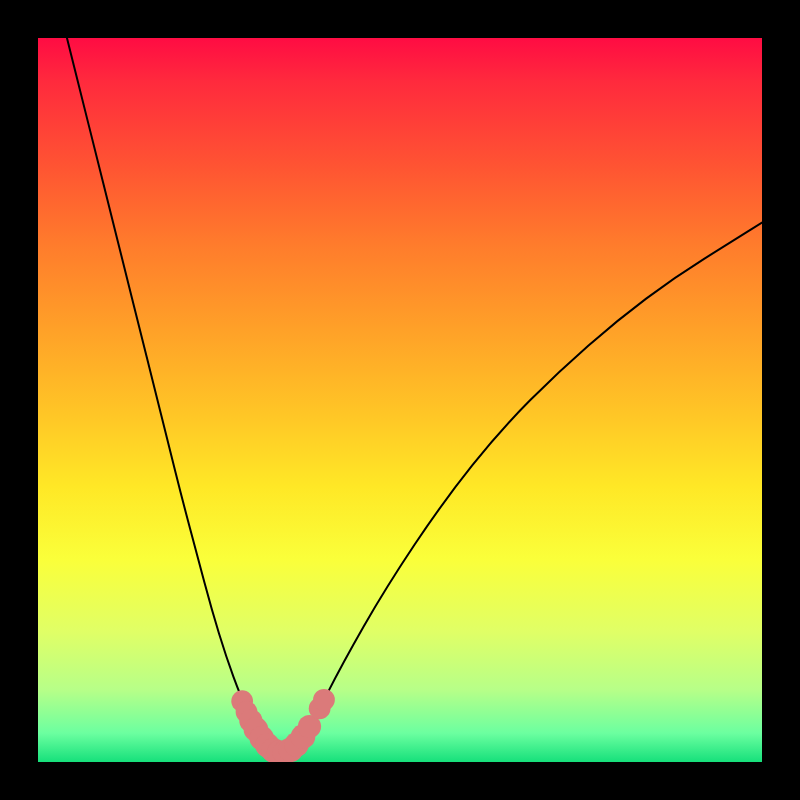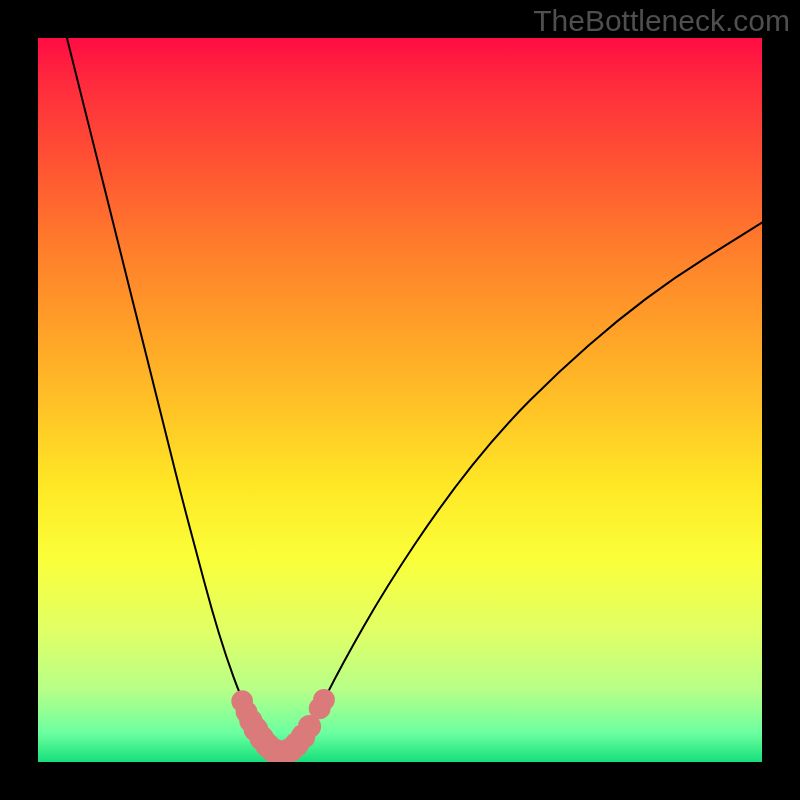--- a/index.html
+++ b/index.html
@@ -68,21 +68,20 @@
     width: 724px;
     height: 724px;
     pointer-events: none;
   }
 </style>
 </head>
 <body>
 
 <div class="frame">
 
-  <div class="watermark">TheBottleneck.com</div>
 
   <div class="plot-area">
     <div class="gradient"></div>
 
     <svg class="curve" viewBox="0 0 724 724" preserveAspectRatio="none">
       <path id="curve-path" stroke="#000" stroke-width="2" fill="none" stroke-linecap="round" stroke-linejoin="round" d="M 28.96 0 Q 28.96 0 36.2 28.95999999999998 Q 43.44 57.91999999999996 50.68 86.88 Q 57.92 115.84000000000003 65.16 144.8 Q 72.4 173.76 79.64 202.71999999999997 Q 86.88 231.67999999999995 94.12 260.64 Q 101.36000000000001 289.6 108.60000000000001 318.56 Q 115.84 347.52 123.08 376.48 Q 130.32 405.44 137.56 434.4 Q 144.8 463.36 152.04000000000002 490.51000000000005 Q 159.28 517.6600000000001 166.51999999999998 544.8100000000001 Q 173.76 571.96 181 595.49 Q 188.24 619.02 195.48000000000002 638.9300000000001 Q 202.72000000000003 658.84 209.96 674.0440000000001 Q 217.2 689.248 220.82 695.764 Q 224.44 702.28 228.06 707.348 Q 231.68 712.416 234.576 714.588 Q 237.47199999999998 716.76 240.368 717.4839999999999 Q 243.264 718.208 246.16 717.4839999999999 Q 249.05599999999998 716.76 254.84799999999998 710.9680000000001 Q 260.64 705.176 267.88 694.316 Q 275.12 683.456 289.6 654.858 Q 304.08 626.26 325.79999999999995 588.25 Q 347.52 550.24 376.48 506.8 Q 405.44000000000005 463.36 434.40000000000003 427.15999999999997 Q 463.36 390.96 492.32 362 Q 521.28 333.03999999999996 550.24 307.7 Q 579.2 282.36 608.1600000000001 260.64 Q 637.12 238.91999999999996 666.0799999999999 220.82 Q 695.04 202.72000000000003 709.52 193.67000000000002 L 724 184.62"></path>
     </svg>
 
     <svg class="markers" viewBox="0 0 724 724" preserveAspectRatio="none">
       <g id="marker-group">

